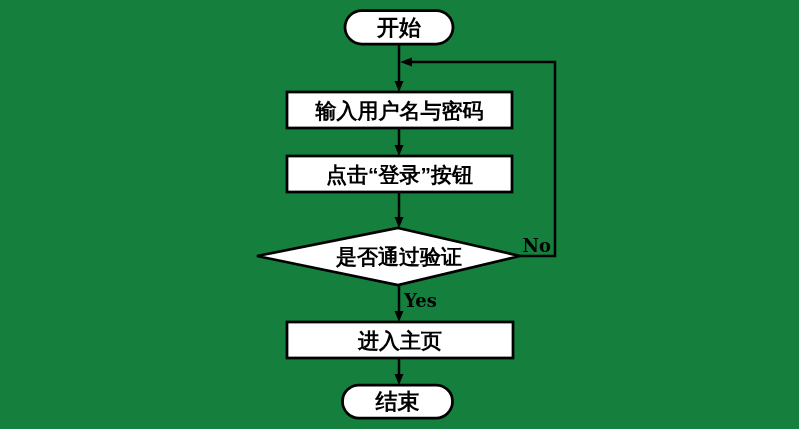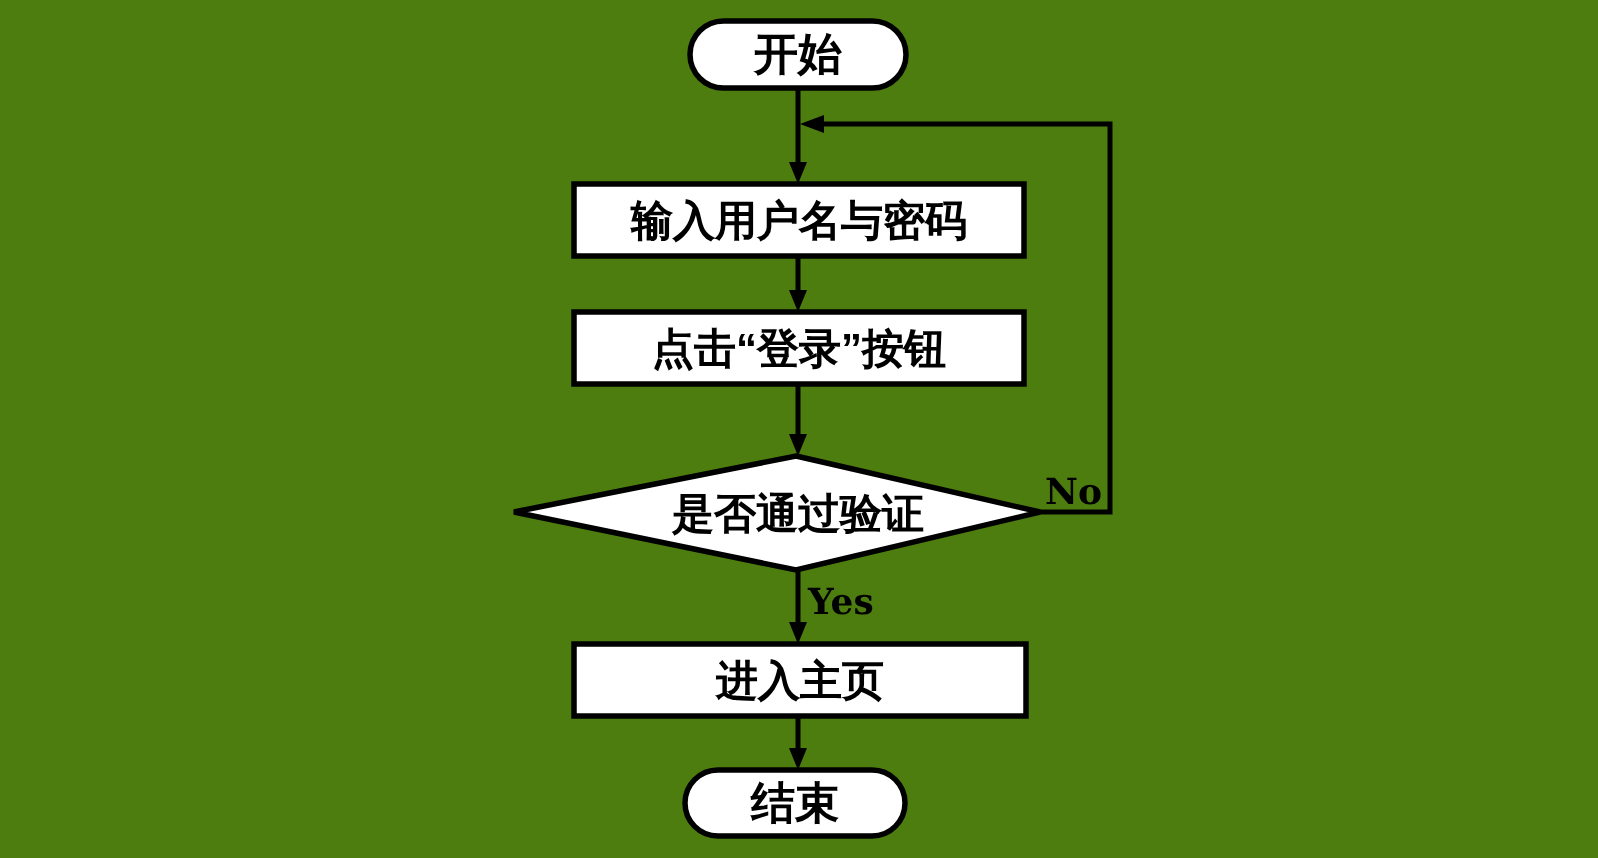--- a/index.html
+++ b/index.html
@@ -1,16 +1,16 @@
 <!DOCTYPE html>
 <html><head>
 <meta charset="utf-8">
 <style>
   html,body{margin:0;padding:0;background:#ffffff;}
-  .canvas{position:relative;width:799px;height:429px;background:#4d7c0f;overflow:hidden;}
+  .canvas{position:relative;width:799px;height:429px;background:#15803d;overflow:hidden;}
   svg{display:block;}
   .shape{fill:#ffffff;stroke:#000000;stroke-width:2.75;}
   .conn{fill:none;stroke:#000000;stroke-width:2.5;}
   .ah{fill:#000000;stroke:none;}
   .cjk{font-family:"Liberation Sans","DejaVu Sans",sans-serif;font-weight:bold;fill:#000000;}
   .t21{font-size:21px;}
   .t22{font-size:22px;}
   .lat{font-family:"DejaVu Serif","Liberation Serif",serif;font-weight:bold;font-size:18px;fill:#000000;}
 </style>
 </head>

